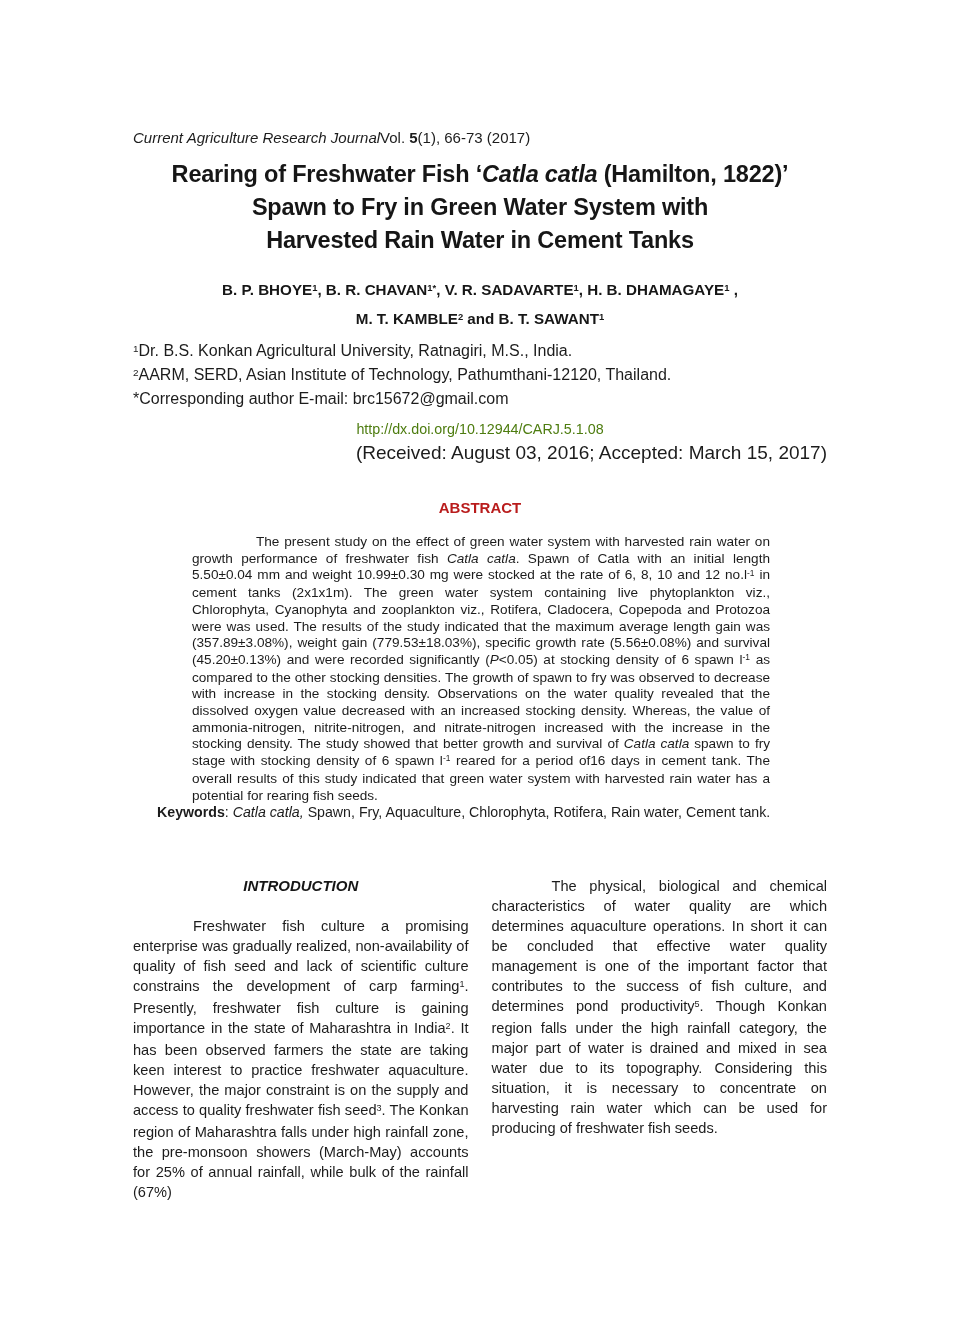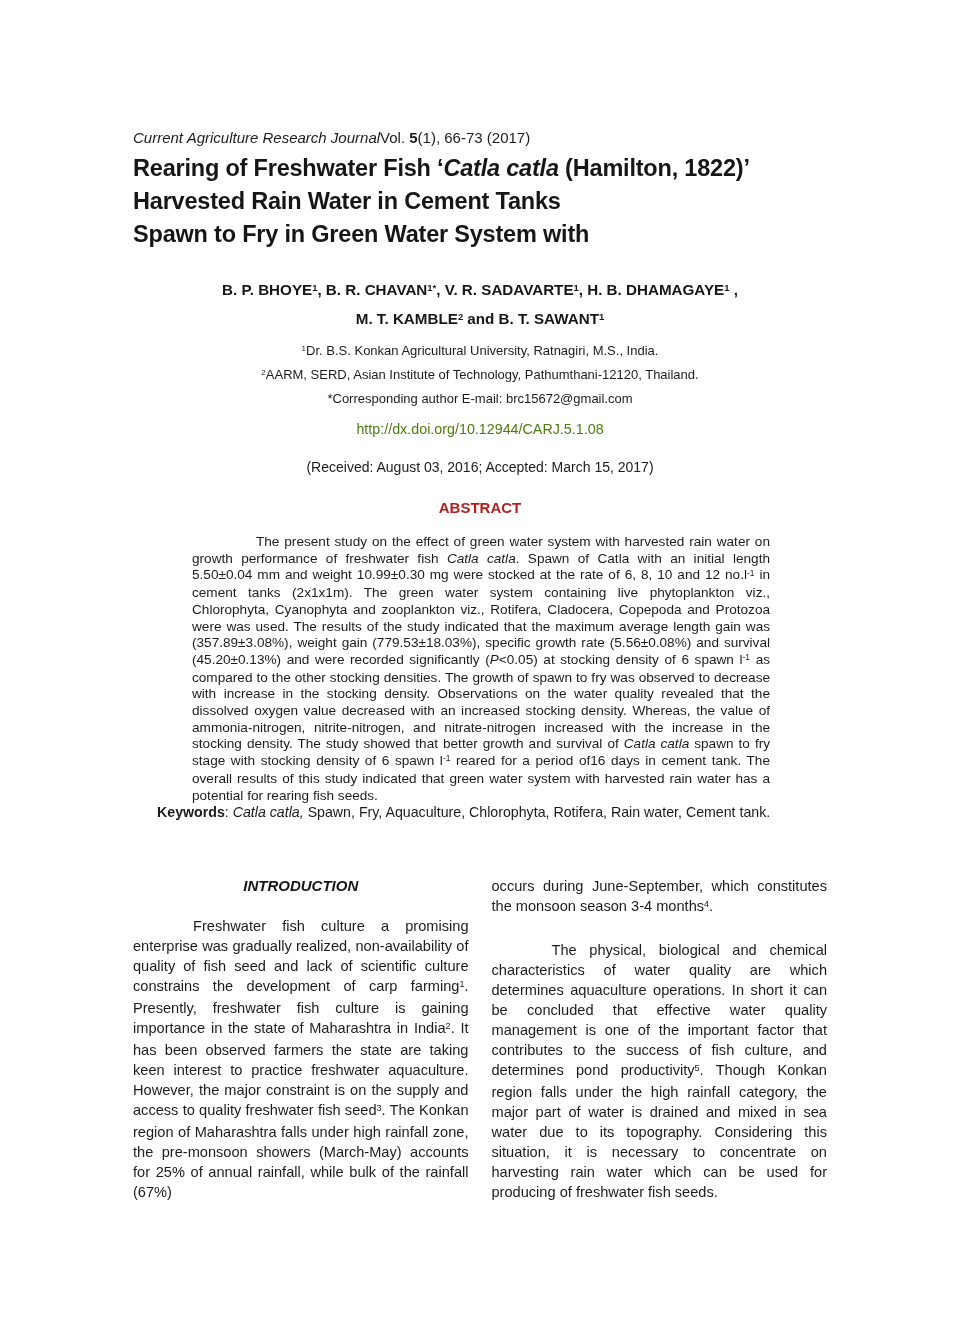--- a/index.html
+++ b/index.html
@@ -21,58 +21,57 @@
   .page-header {
     top: 129px;
     display: flex;
     align-items: baseline;
     font-size: 15px;
   }
   .journal-name { font-style: italic; }
 
   
   .paper-title {
-    top: 152px;
-    text-align: left;
+    top: 158px;
+    text-align: center;
     font-weight: bold;
     font-size: 23.5px;
     line-height: 33px;
     letter-spacing: -0.2px;
     color: #161616;
   }
 
   
   .authors-block {
     top: 276px;
     text-align: center;
     font-weight: bold;
     font-size: 15.2px;
     line-height: 27px;
     color: #161616;
   }
 
   
   .affiliations-block {
     top: 340px;
-    text-align: center;
-    font-size: 13px;
+    font-size: 16px;
     line-height: 22px;
   }
 
   .doi-line {
     top: 421px;
     text-align: center;
     font-size: 14.3px;
   }
   .doi-line a { color: #4d7c0f; text-decoration: none; text-align: center; }
 
   .received-line {
-    top: 459px;
-    text-align: center;
-    font-size: 14px;
+    top: 442px;
+    text-align: right;
+    font-size: 19px;
   }
 
   .abstract-heading {
     top: 499px;
     text-align: center;
     font-weight: bold;
     font-size: 15px;
     color: #b91c1c;
   }
 
@@ -131,22 +130,22 @@
 </head>
 <body>
 
 <div class="abs page-header">
   <span class="journal-name">Current Agriculture Research Journal</span>
   <span class="volume-info"><span>Vol. </span><span class="bd">5</span><span>(1), 66-73 (2017)</span></span>
 </div>
 
 <div class="abs paper-title">
   <div><span>Rearing of Freshwater Fish ‘</span><span class="it">Catla catla</span><span> (Hamilton, 1822)’</span></div>
+  <div>Spawn to Fry in Green Water System with</div>
   <div>Harvested Rain Water in Cement Tanks</div>
-  <div>Spawn to Fry in Green Water System with</div>
 </div>
 
 <div class="abs authors-block">
   <div><span>B. P. BHOYE</span><span class="sp">1</span><span>, B. R. CHAVAN</span><span class="sp">1*</span><span>, V. R. SADAVARTE</span><span class="sp">1</span><span>, H. B. DHAMAGAYE</span><span class="sp">1</span><span> ,</span></div>
   <div><span>M. T. KAMBLE</span><span class="sp">2</span><span> and B. T. SAWANT</span><span class="sp">1</span></div>
 </div>
 
 <div class="abs affiliations-block">
   <div><span class="sp">1</span><span>Dr. B.S. Konkan Agricultural University, Ratnagiri, M.S., India.</span></div>
   <div><span class="sp">2</span><span>AARM, SERD, Asian Institute of Technology, Pathumthani-12120, Thailand.</span></div>
@@ -164,16 +163,15 @@
 <div class="abs abstract-body"><span>The present study on the effect of green water system with harvested rain water on growth performance of freshwater fish </span><span class="it">Catla catla</span><span>. Spawn of Catla with an initial length 5.50±0.04 mm and weight 10.99±0.30 mg were stocked at the rate of 6, 8, 10 and 12 no.l</span><span class="sp">-1</span><span> in cement tanks (2x1x1m). The green water system containing live phytoplankton viz., Chlorophyta, Cyanophyta and zooplankton viz., Rotifera, Cladocera, Copepoda and Protozoa were was used. The results of the study indicated that the maximum average length gain was (357.89±3.08%), weight gain (779.53±18.03%), specific growth rate (5.56±0.08%) and survival (45.20±0.13%) and were recorded significantly (</span><span class="it">P</span><span>&lt;0.05) at stocking density of 6 spawn l</span><span class="sp">-1</span><span> as compared to the other stocking densities. The growth of spawn to fry was observed to decrease with increase in the stocking density. Observations on the water quality revealed that the dissolved oxygen value decreased with an increased stocking density. Whereas, the value of ammonia-nitrogen, nitrite-nitrogen, and nitrate-nitrogen increased with the increase in the stocking density. The study showed that better growth and survival of </span><span class="it">Catla catla</span><span> spawn to fry stage with stocking density of 6 spawn l</span><span class="sp">-1</span><span> reared for a period of16 days in cement tank.  The overall results of this study indicated that green water system with harvested rain water has a potential for rearing fish seeds.</span></div>
 
 <div class="abs keywords-line"><span class="bd">Keywords</span><span>: </span><span class="it">Catla catla,</span><span> Spawn, Fry, Aquaculture, Chlorophyta, Rotifera, Rain water, Cement tank.</span></div>
 
 <div class="abs columns">
   <div class="col">
     <div class="section-heading">INTRODUCTION</div>
     <p class="indent"><span>Freshwater fish culture a promising enterprise was gradually realized, non-availability of quality of fish seed and lack of scientific culture constrains the development of carp farming</span><span class="sp">1</span><span>. Presently, freshwater fish culture is gaining importance in the state of Maharashtra in India</span><span class="sp">2</span><span>. It has been observed farmers the state are taking keen interest to practice freshwater aquaculture. However, the major constraint is on the supply and access to quality freshwater fish seed</span><span class="sp">3</span><span>. The Konkan region of Maharashtra falls under high rainfall zone, the pre-monsoon showers (March-May) accounts for 25% of annual rainfall, while bulk of the rainfall (67%)</span></p>
   </div>
   <div class="col">
-    <p><span>occurs during June-September, which constitutes the monsoon season 3-4 months</span><span class="sp">4</span><span>.</span></p>
     <p class="indent"><span>The physical, biological and chemical characteristics of water quality are which determines aquaculture operations. In short it can be concluded that effective water quality management is one of the important factor that contributes to the success of fish culture, and determines pond productivity</span><span class="sp">5</span><span>. Though Konkan region falls under the high rainfall category, the major part of water is drained and mixed in sea water due to its topography. Considering this situation, it is necessary to concentrate on harvesting rain water which can be used for producing of freshwater fish seeds.</span></p>
   </div>
 </div>
 
 </body></html>

